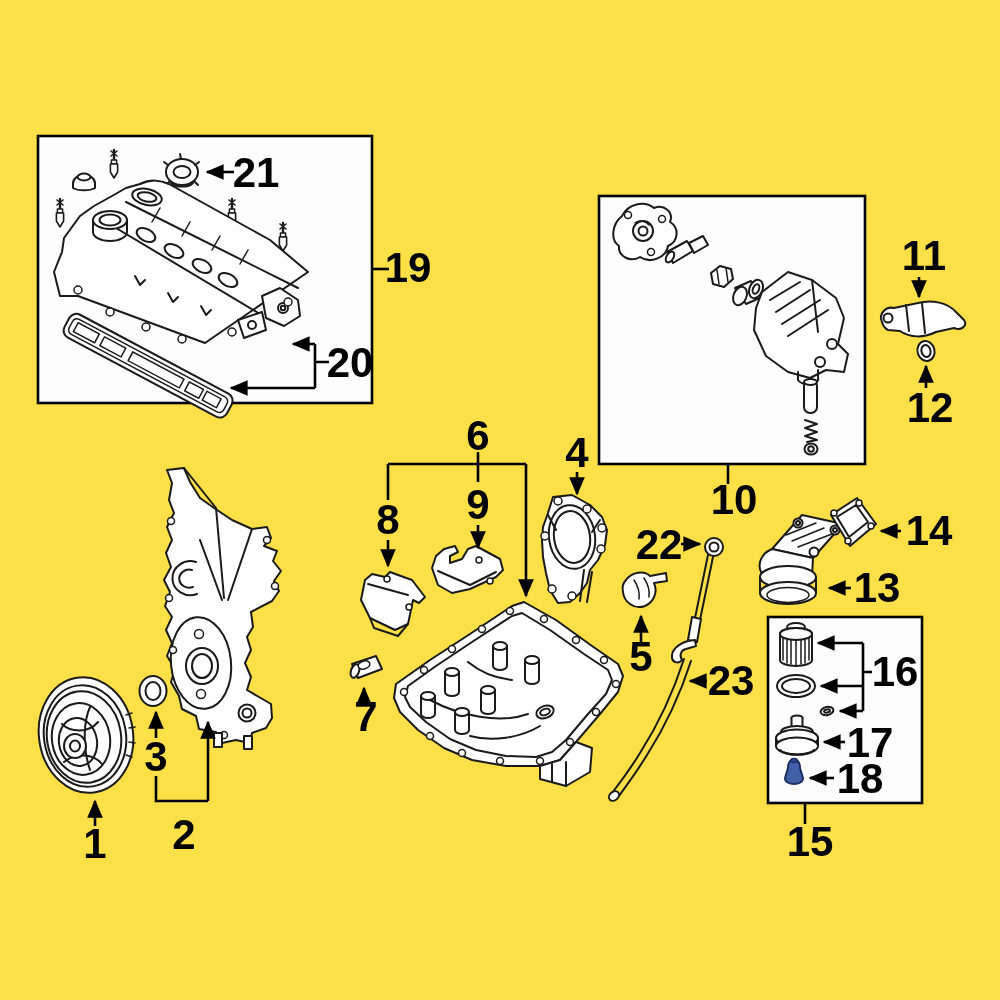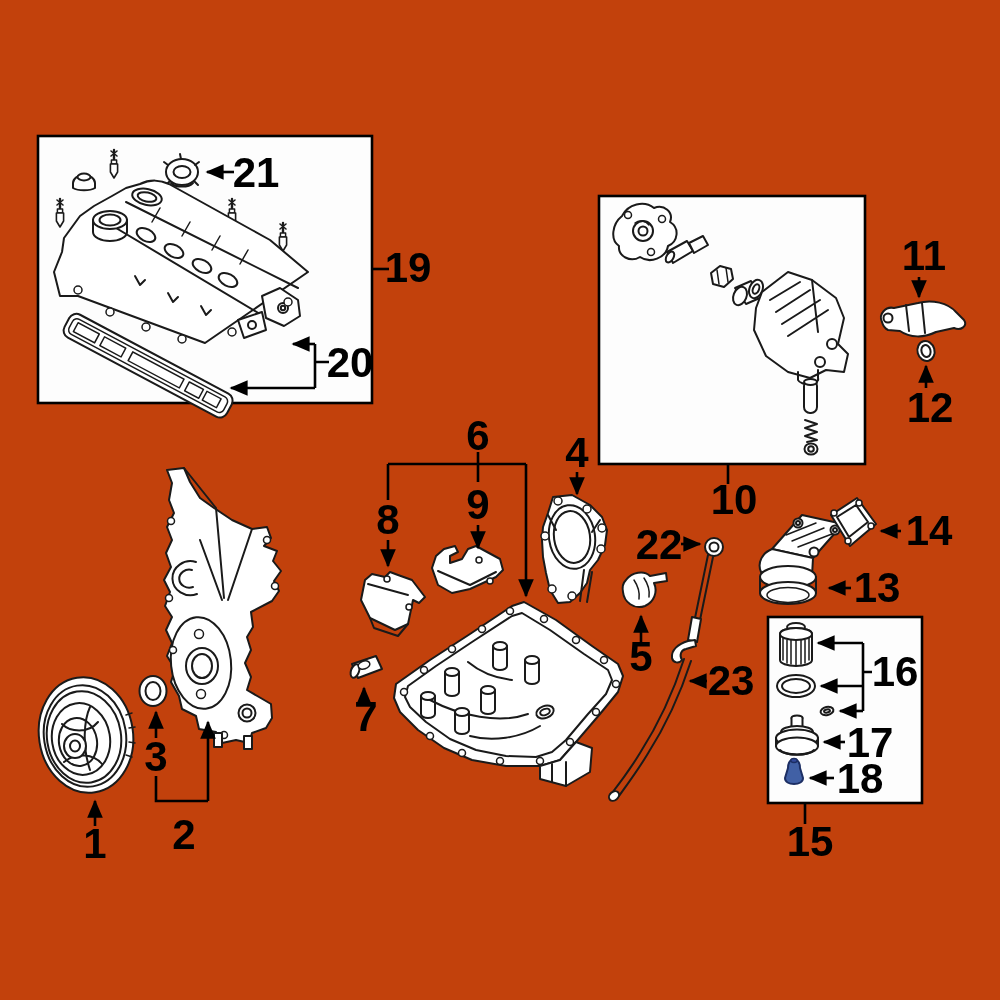--- a/index.html
+++ b/index.html
@@ -1,16 +1,16 @@
 <!DOCTYPE html>
 <html><head>
 <meta charset="utf-8">
 <style>
   html,body{margin:0;padding:0;background:#ffffff;}
-  .stage{width:1000px;height:1000px;position:relative;background:#c2410c;overflow:hidden;}
+  .stage{width:1000px;height:1000px;position:relative;background:#fde047;overflow:hidden;}
   svg{display:block;}
   .part{stroke:#1a1a1a;stroke-width:2;fill:#ffffff;stroke-linejoin:round;stroke-linecap:round;}
   .part .ln{fill:none;}
   .thin{stroke-width:1.5;}
   .box{fill:#fdfdfd;stroke:#000000;stroke-width:2.6;}
   .leader{stroke:#000000;stroke-width:2.6;fill:none;stroke-linecap:butt;}
   .num{font-family:"Liberation Sans",sans-serif;font-size:42px;font-weight:bold;fill:#000000;}
   .hl{stroke:#1c2e63;stroke-width:2;}
 </style>
 </head>

